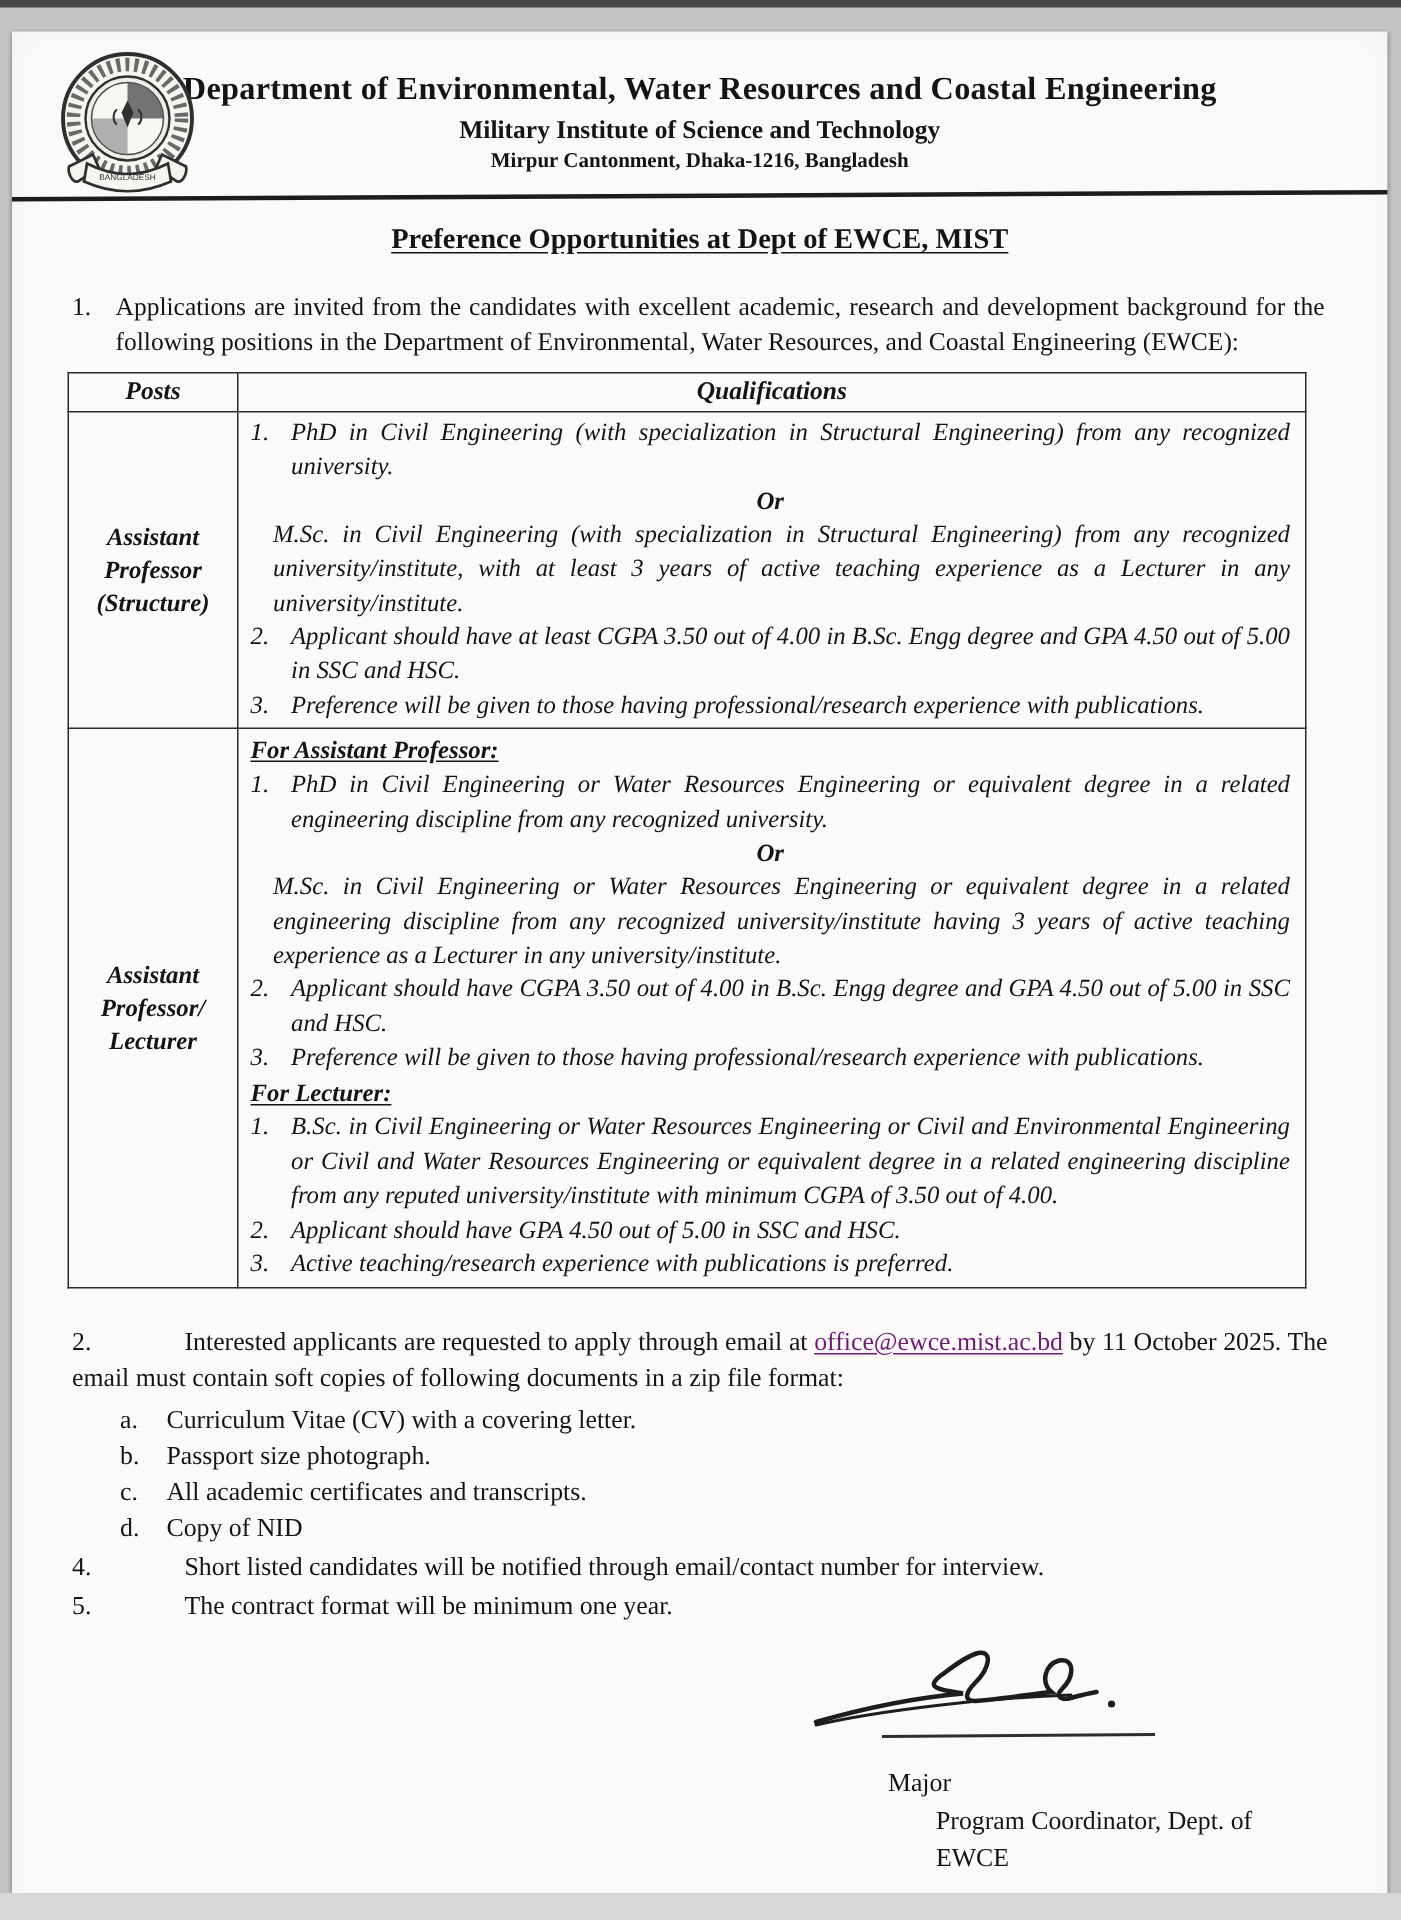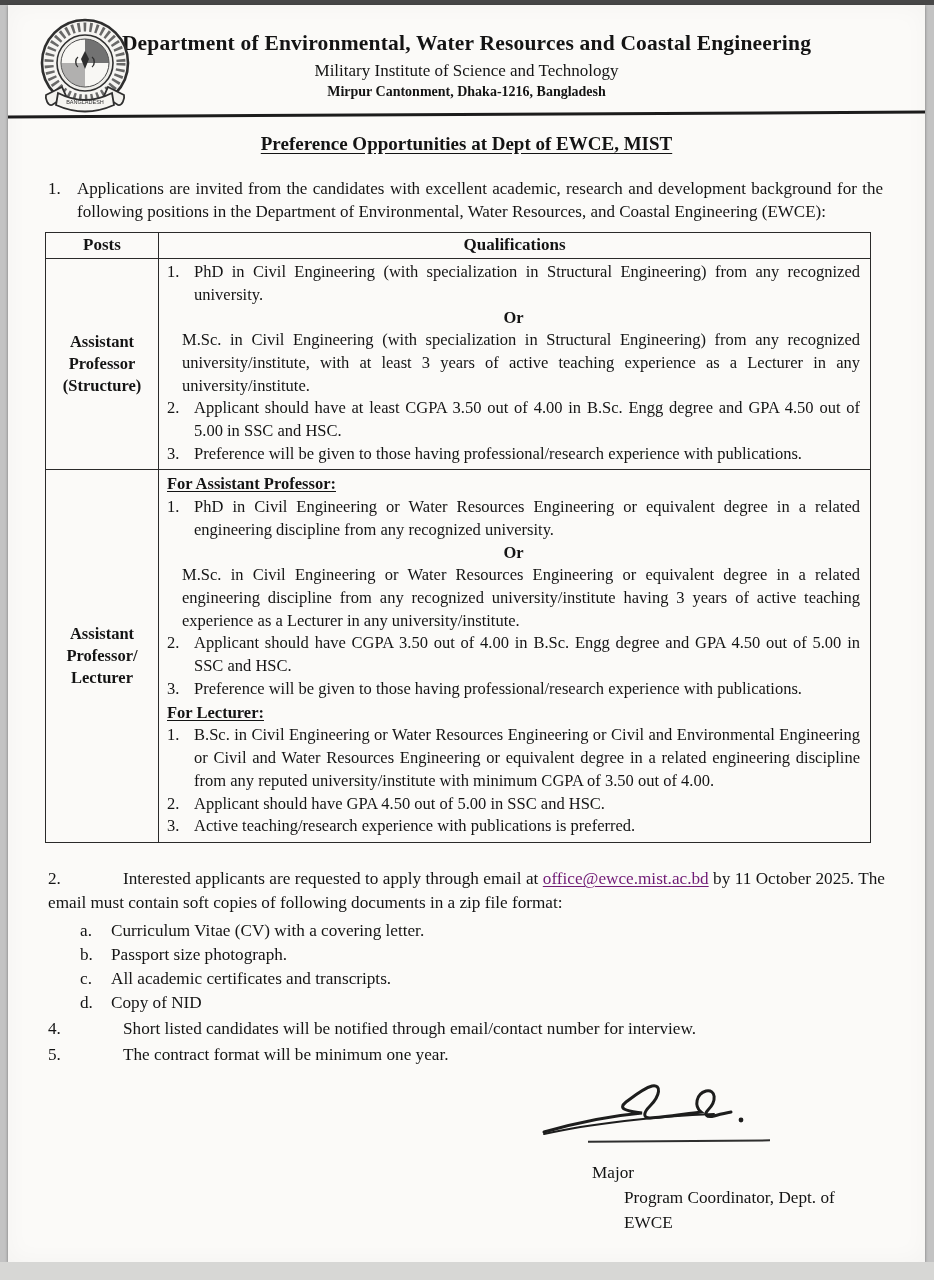--- a/index.html
+++ b/index.html
@@ -8,45 +8,45 @@
     width: 934px; height: 1280px;
     background: #c3c3c3;
     font-family: "Liberation Serif", serif;
     color: #141414;
     position: relative;
     overflow: hidden;
   }
   .top-edge { position: absolute; top: 0; left: 0; width: 934px; height: 5px; background: #474747; }
   .bottom-edge { position: absolute; bottom: 0; left: 0; width: 934px; height: 18px; background: #d7d7d5; }
   .paper {
-    position: absolute; left: 8px; top: 5px; width: 917px; height: 1257px;
+    position: absolute; left: 8px; top: 21px; width: 917px; height: 1257px;
     background: #fbfaf8;
     box-shadow: 0 1px 3px rgba(0,0,0,.4), inset 0 0 25px rgba(0,0,0,.03);
   }
 
   
   .header { position: relative; padding-top: 26px; text-align: center; }
   .logo { position: absolute; left: 18px; top: 12px; width: 118px; height: 108px; }
   .lh-dept { font-weight: bold; font-size: 21.5px; letter-spacing: .2px; }
-  .lh-inst { font-weight: normal; font-size: 17px; margin-top: 5px; }
+  .lh-inst { font-weight: bold; font-size: 17px; margin-top: 5px; }
   .lh-addr { font-weight: bold; font-size: 14px; margin-top: 3px; }
   .head-rule { border: 0; border-top: 3px solid #1c1c1c; margin: 13px 0 0 0; transform: rotate(-0.3deg); }
 
   
   .title-wrap { text-align: center; margin-top: 17px; }
   .doc-title { font-weight: bold; font-size: 19px; text-decoration: underline; text-underline-offset: 3px; }
 
   
   .intro { display: flex; margin: 22px 42px 0 40px; font-size: 17px; line-height: 1.36; }
   .intro-num { width: 29px; flex: none; }
   .intro-txt { flex: 1; text-align: justify; }
 
   
   .qtable { border-collapse: collapse; margin: 9px 0 0 37px; width: 826px; font-size: 16.5px; }
-  .qtable th, .qtable td { border: 1.7px solid #2a2a2a; }
+  .qtable th, .qtable td { border: 1.7px solid #2a2a2a; font-style: italic; }
   .th-cell { font-weight: bold; font-size: 17px; text-align: center; padding: 2px 4px 3px 4px; }
   .posts-cell { width: 113px; text-align: center; font-weight: bold; vertical-align: middle; padding: 4px 7px; line-height: 1.35; }
   .qual-cell { vertical-align: top; padding: 2px 10px 4px 8px; }
   .qitem { display: flex; line-height: 1.375; }
   .qnum { width: 27px; flex: none; }
   .qtxt { flex: 1; text-align: justify; }
   .or-line { text-align: center; font-weight: bold; line-height: 1.375; }
   .plain-par { margin-left: 15px; text-align: justify; line-height: 1.375; }
   .sec-head { font-weight: bold; text-decoration: underline; text-underline-offset: 2px; line-height: 1.45; }
 

